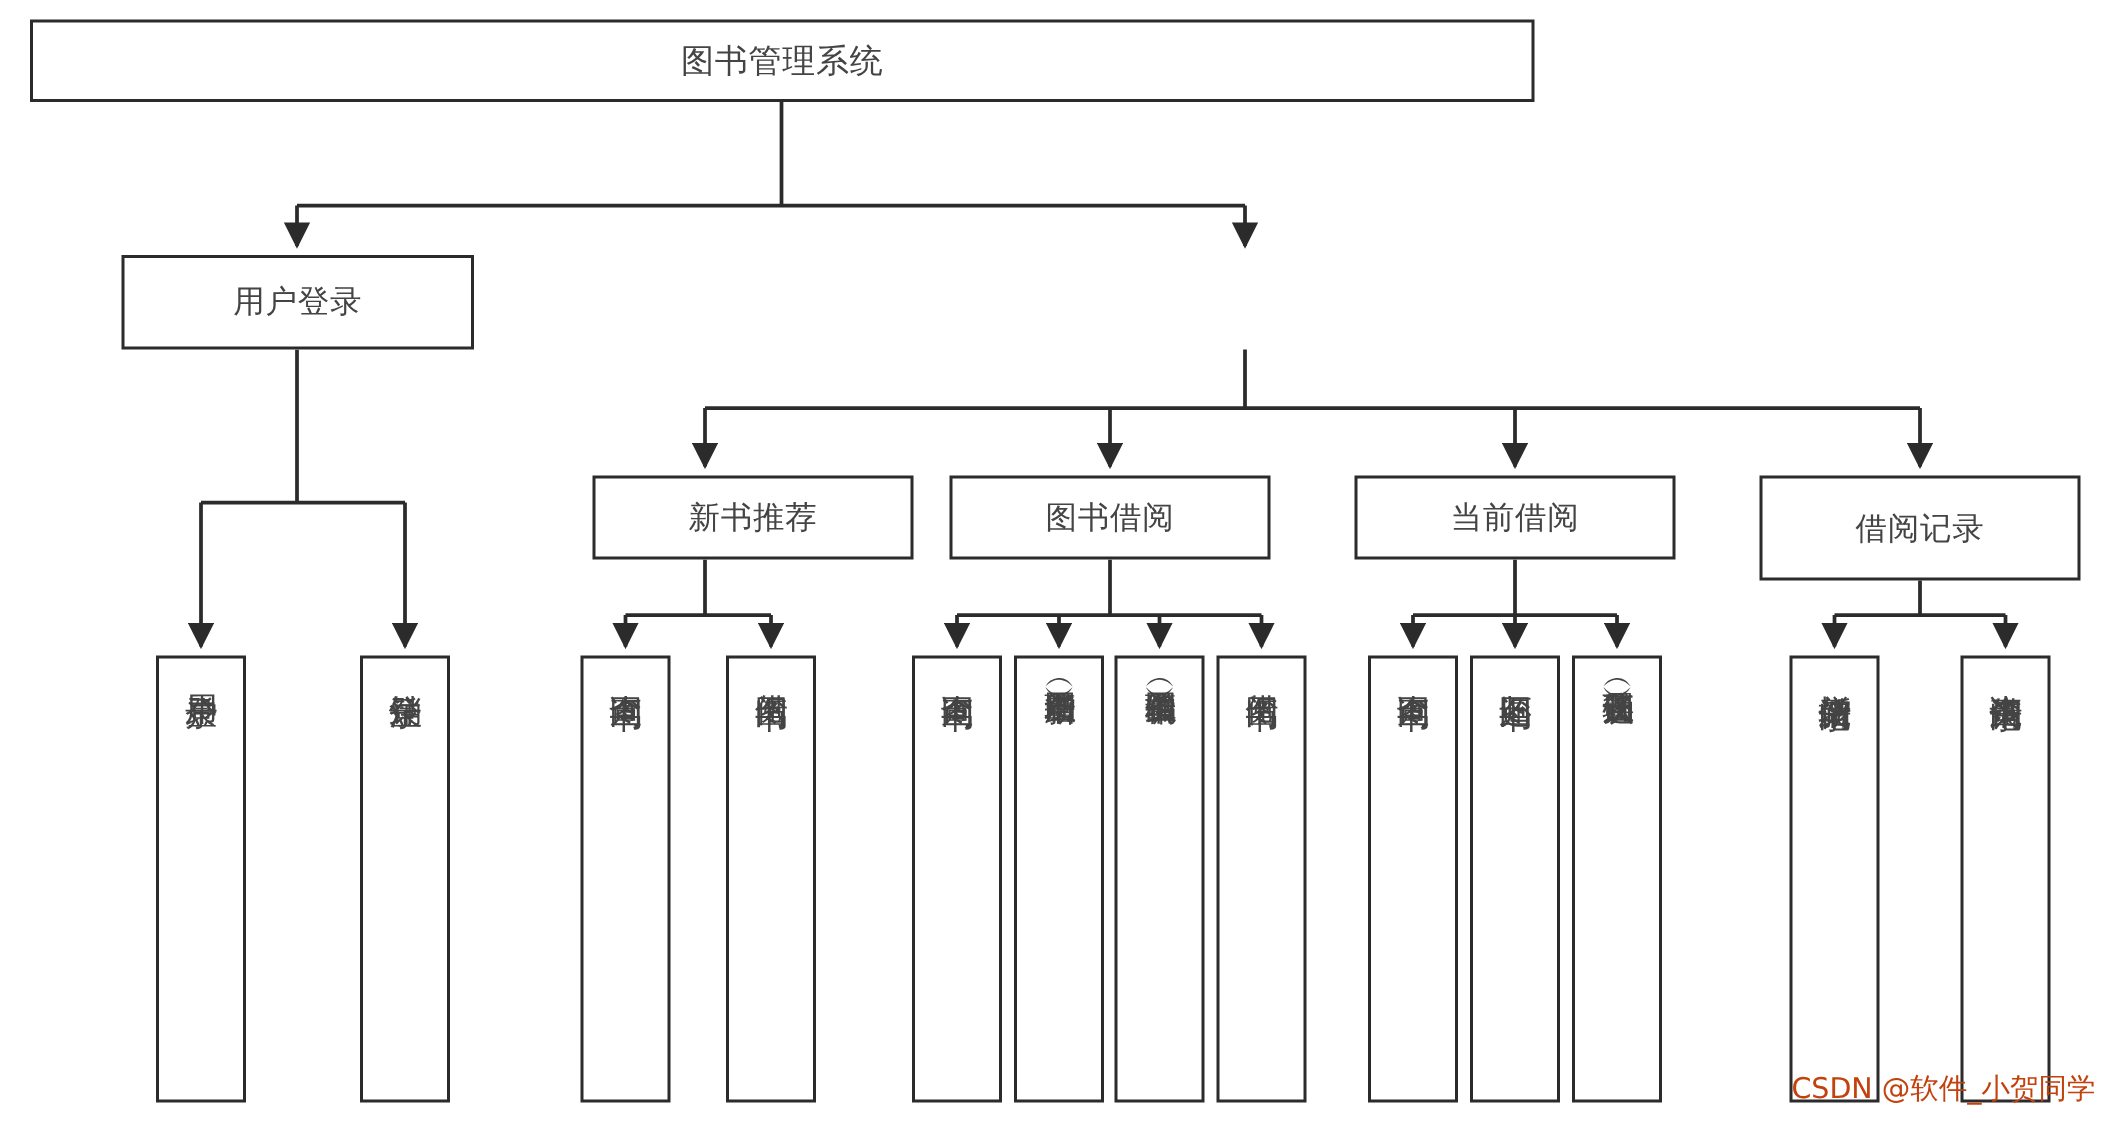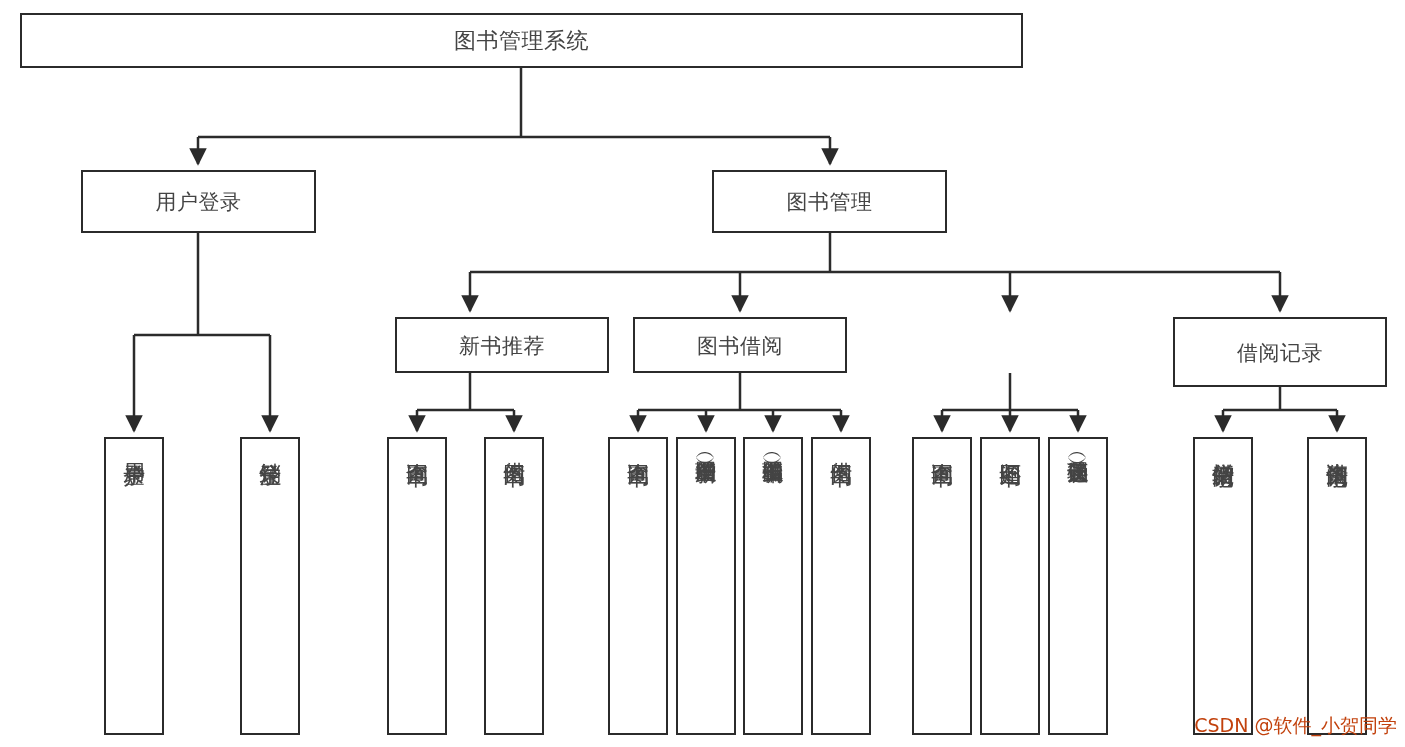--- a/index.html
+++ b/index.html
@@ -132,32 +132,32 @@
   </svg>
 
   <div class="node h" id="node-root" style="left:20px; top:13px; width:1003px; height:55px;">
     <span class="node-label">图书管理系统</span>
   </div>
 
   <div class="node h" id="node-user-login" style="left:81px; top:170px; width:235px; height:63px;">
     <span class="node-label">用户登录</span>
   </div>
 
-  <div class="node h" id="node-book-manage" style="left:712px; top:170px; width:235px; height:63px;">
-    <span class="node-label">图书管理</span>
-  </div>
 
   <div class="node h" id="node-new-book-recommend" style="left:363px; top:317px; width:214px; height:56px;margin-left:32px;">
     <span class="node-label">新书推荐</span>
   </div>
 
   <div class="node h" id="node-book-borrow" style="left:633px; top:317px; width:214px; height:56px;text-align:right;">
     <span class="node-label">图书借阅</span>
   </div>
 
+  <div class="node h" id="node-current-borrow" style="left:903px; top:317px; width:214px; height:56px;">
+    <span class="node-label">当前借阅</span>
+  </div>
 
   <div class="node h" id="node-borrow-record" style="left:1173px; top:317px; width:214px; height:70px;">
     <span class="node-label">借阅记录</span>
   </div>
 
   <div class="node v" id="leaf-user-login" style="left:104px; top:437px; width:60px; height:298px;">
     <span class="node-label">用户登录</span>
   </div>
 
   <div class="node v" id="leaf-logout" style="left:240px; top:437px; width:60px; height:298px;">

